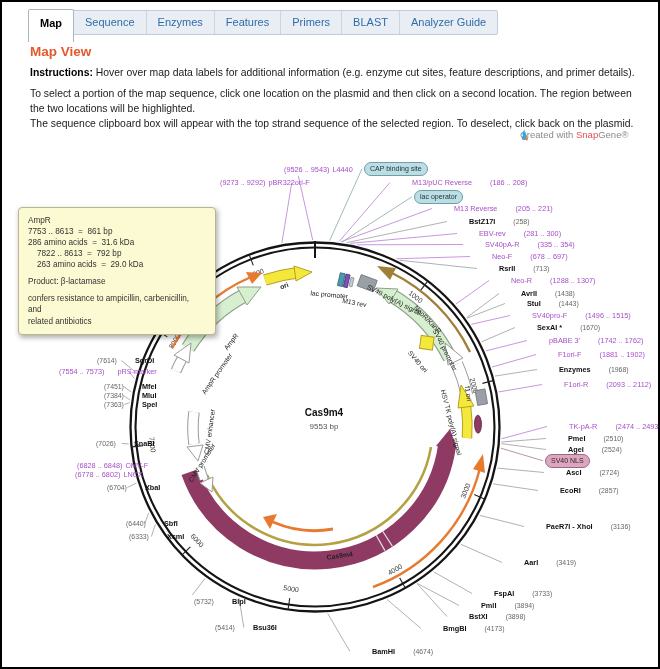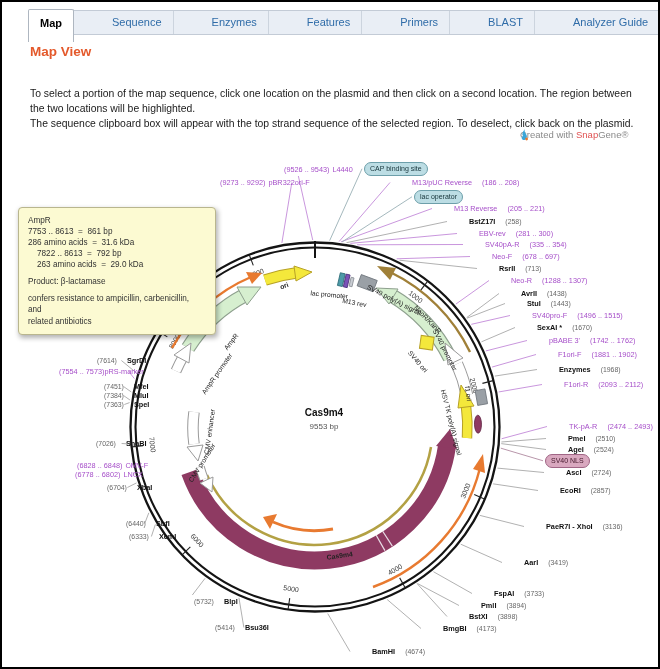--- a/index.html
+++ b/index.html
@@ -1,36 +1,36 @@
 <!DOCTYPE html>
 <html><head>
 <meta charset="utf-8">
 <style>
   html,body{margin:0;padding:0;background:#fff;}
   #page{position:relative;width:656px;height:665px;border:2px solid #000;background:#fff;
         font-family:"Liberation Sans","DejaVu Sans",sans-serif;overflow:hidden;}
   
   .tabbar{position:absolute;top:8px;left:26px;display:inline-flex;align-items:stretch;
-          background:#e9eef5;border:1px solid #c3cbd6;height:23px;border-radius:2px;gap:27px;}
+          background:#e9eef5;border:1px solid #c3cbd6;height:23px;border-radius:2px;}
   .tab{font-size:11px;color:#2f6ca8;padding:5px 11px 0 11px;border-right:1px solid #ccd4de;cursor:pointer;white-space:nowrap;}
   .tab:last-child{border-right:none;}
   .tab.active{position:relative;top:-2px;height:25px;background:#fff;border:1px solid #aeb6c0;
               border-bottom:none;color:#000;font-weight:bold;margin-left:-1px;padding-top:7px;border-radius:2px 2px 0 0;}
   
   .heading{position:absolute;left:28px;top:42px;font-size:13.5px;font-weight:bold;color:#e4592b;}
   .para{position:absolute;left:28px;width:606px;font-size:10.4px;color:#1a1a1a;line-height:1.42;}
   .para b{color:#000;}
   .credit{position:absolute;left:518px;top:127px;font-size:9.5px;color:#999;display:flex;align-items:center;gap:3px;}
   .credit .red{color:#e05252;margin-top:18px;}
   .credit .gray{color:#8a8a8a;}
   
   .lbl{position:absolute;font-size:7.3px;white-space:nowrap;color:#222;z-index:5;padding-left:20px;}
   .lbl .nm{font-weight:bold;color:#111;}
   .lbl .ps{color:#666;font-size:6.9px;}
-  .lbl .nm + .ps, .lbl .ps + .nm, .lbl .pnm + .prg{margin-left:10px;}
+  .lbl .nm + .ps, .lbl .ps + .nm, .lbl .pnm + .prg{margin-left:18px;}
   .lbl.purple, .lbl.purple span{color:#a64fc9;font-weight:normal;}
   .badge{position:absolute;font-size:7px;line-height:1;padding:2px 5px 2.5px 5px;border-radius:7px;
          background:#bcdde4;border:1px solid #6d9faa;color:#16343a;white-space:nowrap;z-index:5;}
   .badge.pink{background:#d9a8bf;border-color:#a06585;color:#44172b;}
   svg{position:absolute;left:0;top:0;}
   .ticktext{font-size:7px;fill:#3a3a3a;}
   .feat{font-size:6.8px;fill:#222;}
   
   .tooltip{position:absolute;left:16px;top:205px;width:178px;background:#fcfad2;border:1px solid #b9b68e;
            border-radius:4px;padding:7px 9px;box-shadow:1.5px 2.5px 5px rgba(0,0,0,.3);z-index:20;}
@@ -48,20 +48,21 @@
     <div class="tab">Sequence</div>
     <div class="tab">Enzymes</div>
     <div class="tab">Features</div>
     <div class="tab">Primers</div>
     <div class="tab">BLAST</div>
     <div class="tab">Analyzer Guide</div>
   </div>
 
   <div class="heading">Map View</div>
 
+  <div class="para" style="top:64px"><b>Instructions:</b><span> Hover over map data labels for additional information (e.g. enzyme cut sites, feature descriptions, and primer details).</span></div>
   <div class="para" style="top:85px">
     <div>To select a portion of the map sequence, click one location on the plasmid and then click on a second location. The region between the two locations will be highlighted.</div>
     <div>The sequence clipboard box will appear with the top strand sequence of the selected region. To deselect, click back on the plasmid.</div>
   </div>
 
   <div class="credit">
     <svg width="10" height="12" viewBox="0 0 10 12">
       <path d="M5,0 C3.2,4 8.2,5 6.6,9 C5.8,10.9 3.7,11.6 2.4,10.5 C1.1,9.4 1.7,7.3 3.1,6.7 C1.8,5.8 2.2,3.4 5,0 Z" fill="#3aa6d8"></path>
       <circle cx="6.6" cy="10" r="1.4" fill="#e8762c"></circle>
     </svg>
@@ -314,21 +315,21 @@
   <div class="lbl purple" style="left:470px;top:250px"><span class="pnm">Neo-F</span><span class="prg">(678 .. 697)</span></div>
   <div class="lbl purple" style="left:489px;top:274px"><span class="pnm">Neo-R</span><span class="prg">(1288 .. 1307)</span></div>
   <div class="lbl purple" style="left:510px;top:309px"><span class="pnm">SV40pro-F</span><span class="prg">(1496 .. 1515)</span></div>
   <div class="lbl purple" style="left:527px;top:334px"><span class="pnm">pBABE 3'</span><span class="prg">(1742 .. 1762)</span></div>
   <div class="lbl purple" style="left:536px;top:348px"><span class="pnm">F1ori-F</span><span class="prg">(1881 .. 1902)</span></div>
   <div class="lbl purple" style="left:542px;top:378px"><span class="pnm">F1ori-R</span><span class="prg">(2093 .. 2112)</span></div>
   <div class="lbl purple" style="left:547px;top:420px"><span class="pnm">TK-pA-R</span><span class="prg">(2474 .. 2493)</span></div>
 
   <div class="lbl purple" style="left:262px;top:163px"><span class="prg">(9526 .. 9543)</span><span class="pnm" style="margin-left:3px">L4440</span></div>
   <div class="lbl purple" style="left:198px;top:176px"><span class="prg">(9273 .. 9292)</span><span class="pnm" style="margin-left:3px">pBR322ori-F</span></div>
-  <div class="lbl purple" style="left:37px;top:365px"><span class="prg">(7554 .. 7573)</span><span class="pnm" style="margin-left:0">pRS-marker</span></div>
+  <div class="lbl purple" style="left:37px;top:365px"><span class="prg">(7554 .. 7573)</span><span class="pnm" style="margin-left:13px">pRS-marker</span></div>
   <div class="lbl purple" style="left:55px;top:459px"><span class="prg">(6828 .. 6848)</span><span class="pnm" style="margin-left:3px">CMV-F</span></div>
   <div class="lbl purple" style="left:53px;top:468px"><span class="prg">(6778 .. 6802)</span><span class="pnm" style="margin-left:3px">LNCX</span></div>
 
   <div class="badge" style="left:362px;top:160px">CAP binding site</div>
   <div class="badge" style="left:412px;top:188px">lac operator</div>
   <div class="badge pink" style="left:543px;top:452px">SV40 NLS</div>
 
   <div class="tooltip">
     <div class="tt-line">AmpR</div>
     <div class="tt-line">7753 .. 8613  =  861 bp</div>

